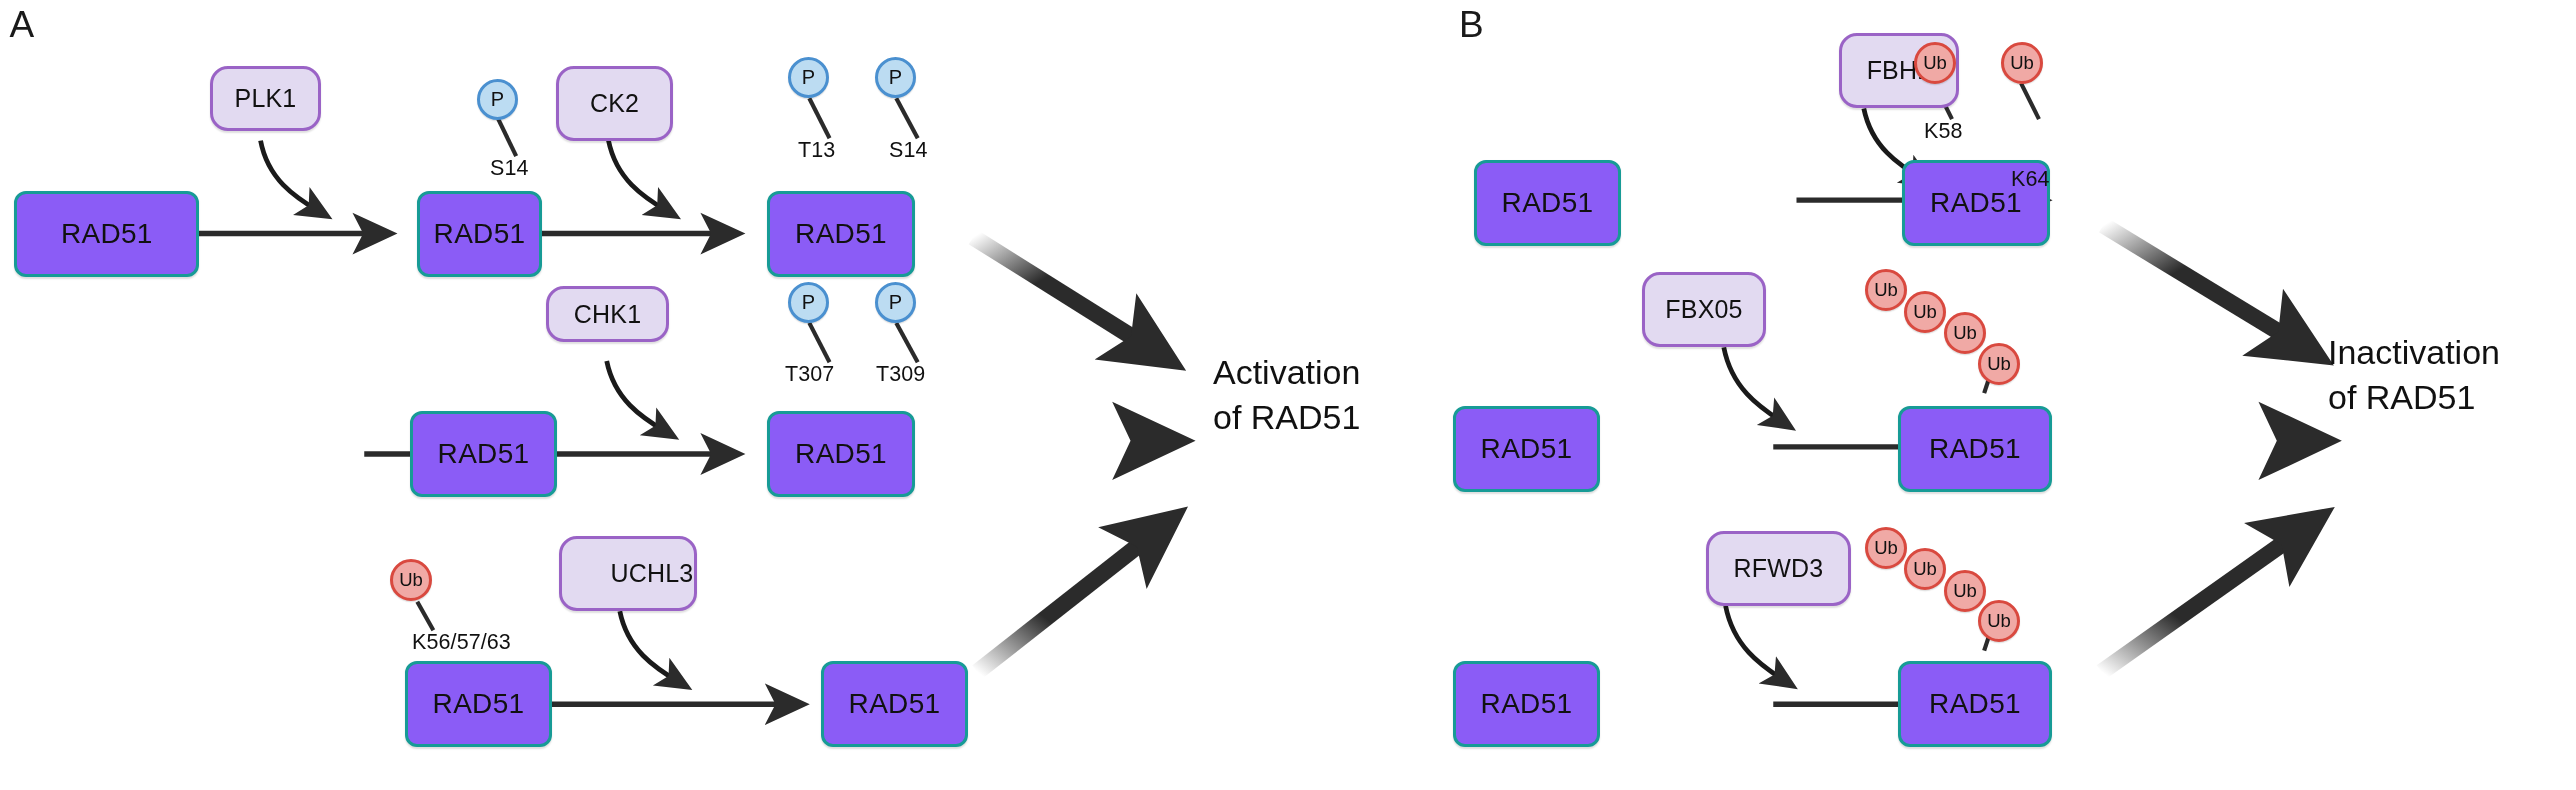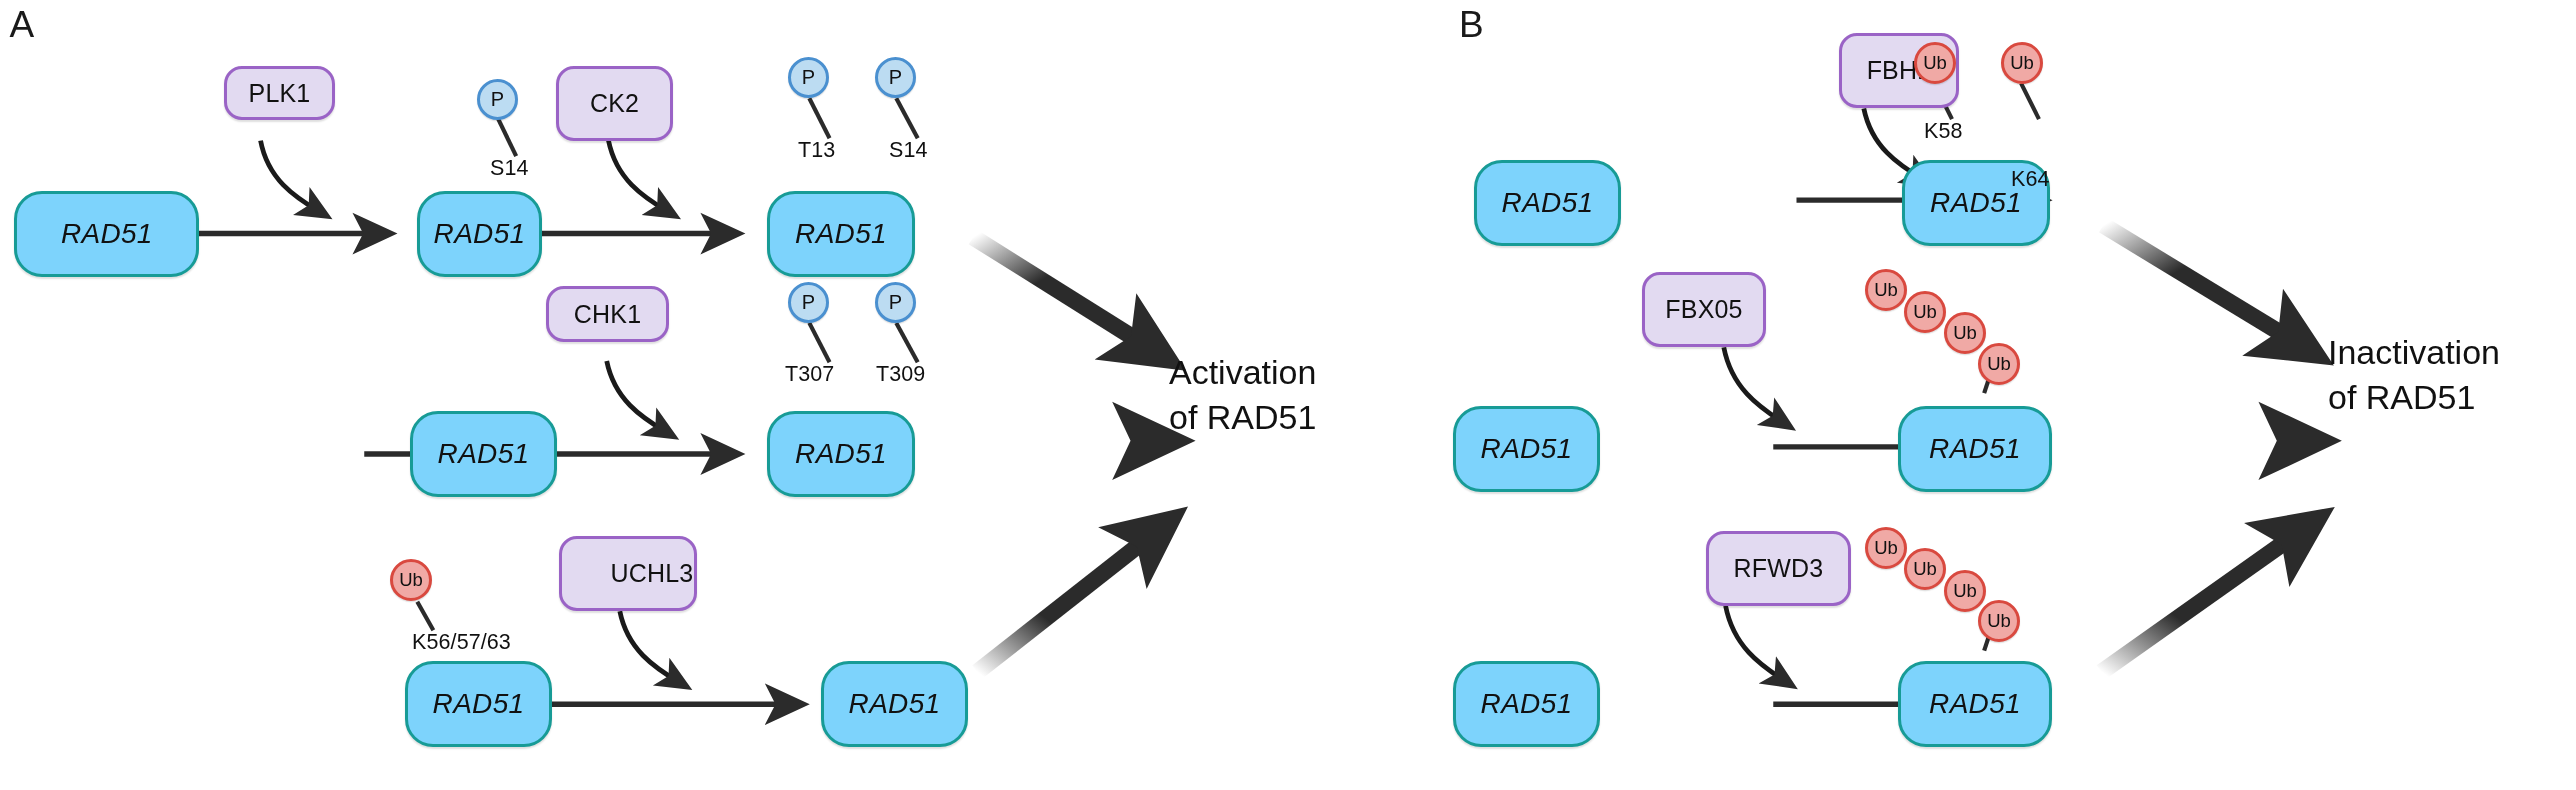--- a/index.html
+++ b/index.html
@@ -21,31 +21,30 @@
     position: absolute;
     font-size: 37px;
     color: #1a1a1a;
     font-weight: 400;
     letter-spacing: 0.3px;
   }
   
   .node {
     position: absolute;
     box-sizing: border-box;
-    background: #7dd3fc;
+    background: #8b5cf6;
     border: 3px solid #179b96;
-    border-radius: 28px;
+    border-radius: 12px;
     display: flex;
     align-items: center;
     justify-content: center;
     font-size: 28px;
     color: #111111;
     letter-spacing: 0.3px;
     box-shadow: 0 1.8px 1.8px rgba(0,0,0,0.13);
-    font-style: italic;
   }
   
   .enzyme {
     position: absolute;
     box-sizing: border-box;
     background: #e2daf1;
     border: 3px solid #9a63c6;
     border-radius: 18px;
     display: flex;
     align-items: center;
@@ -186,21 +185,21 @@
     <line x1="3353" y1="1022" x2="3330" y2="1092" stroke="#2b2b2b" stroke-width="7"></line>
 
     <line x1="3527" y1="1128" x2="3866" y2="888" stroke="url(#fadeDiagUpA)" stroke-width="28" marker-end="url(#ah-big)"></line>
   </svg>
 
   <div class="panel-letter" style="left:9.5px; top:3.6px;">A</div>
   <div class="panel-letter" style="left:1459px; top:3.6px;">B</div>
 
   <div class="node" style="left:14.3px; top:191px; width:185px; height:86px;">RAD51</div>
 
-  <div class="enzyme" style="left:224px; top:66px; width:111px; height:54px;">PLK1</div>
+  <div class="enzyme" style="left:210px; top:66px; width:111px; height:65px;">PLK1</div>
 
   <div class="node" style="left:417px; top:191px; width:125px; height:86px;">RAD51</div>
   <div class="badge p" style="left:477px; top:79px;">P</div>
   <div class="site-label" style="left:490px; top:156px;">S14</div>
 
   <div class="enzyme" style="left:556px; top:66px; width:117px; height:75px;">CK2</div>
 
   <div class="node" style="left:767px; top:191px; width:148px; height:86px;">RAD51</div>
   <div class="badge p" style="left:788px; top:57px;">P</div>
   <div class="site-label" style="left:798px; top:138px;">T13</div>
@@ -218,21 +217,21 @@
   <div class="site-label" style="left:876px; top:362px;">T309</div>
 
   <div class="node" style="left:405px; top:661px; width:147px; height:86px;">RAD51</div>
   <div class="badge ub" style="left:390px; top:559px;">Ub</div>
   <div class="site-label" style="left:412px; top:630px;">K56/57/63</div>
 
   <div class="enzyme" style="left:559px; top:536px; width:138px; height:75px;padding-left:48px;">UCHL3</div>
 
   <div class="node" style="left:821px; top:661px; width:147px; height:86px;">RAD51</div>
 
-  <div class="outcome" style="left:1169px; top:350px;">
+  <div class="outcome" style="left:1213px; top:350px;">
     <div>Activation</div>
     <div>of RAD51</div>
   </div>
 
   <div class="node" style="left:1474px; top:160px; width:147px; height:86px;">RAD51</div>
 
   <div class="enzyme" style="left:1804px; top:33px; width:120px; height:75px;margin-left:35px;">FBH1</div>
 
   <div class="node" style="left:1902px; top:160px; width:148px; height:86px;">RAD51</div>
   <div class="badge ub" style="left:1914px; top:42px;">Ub</div>

